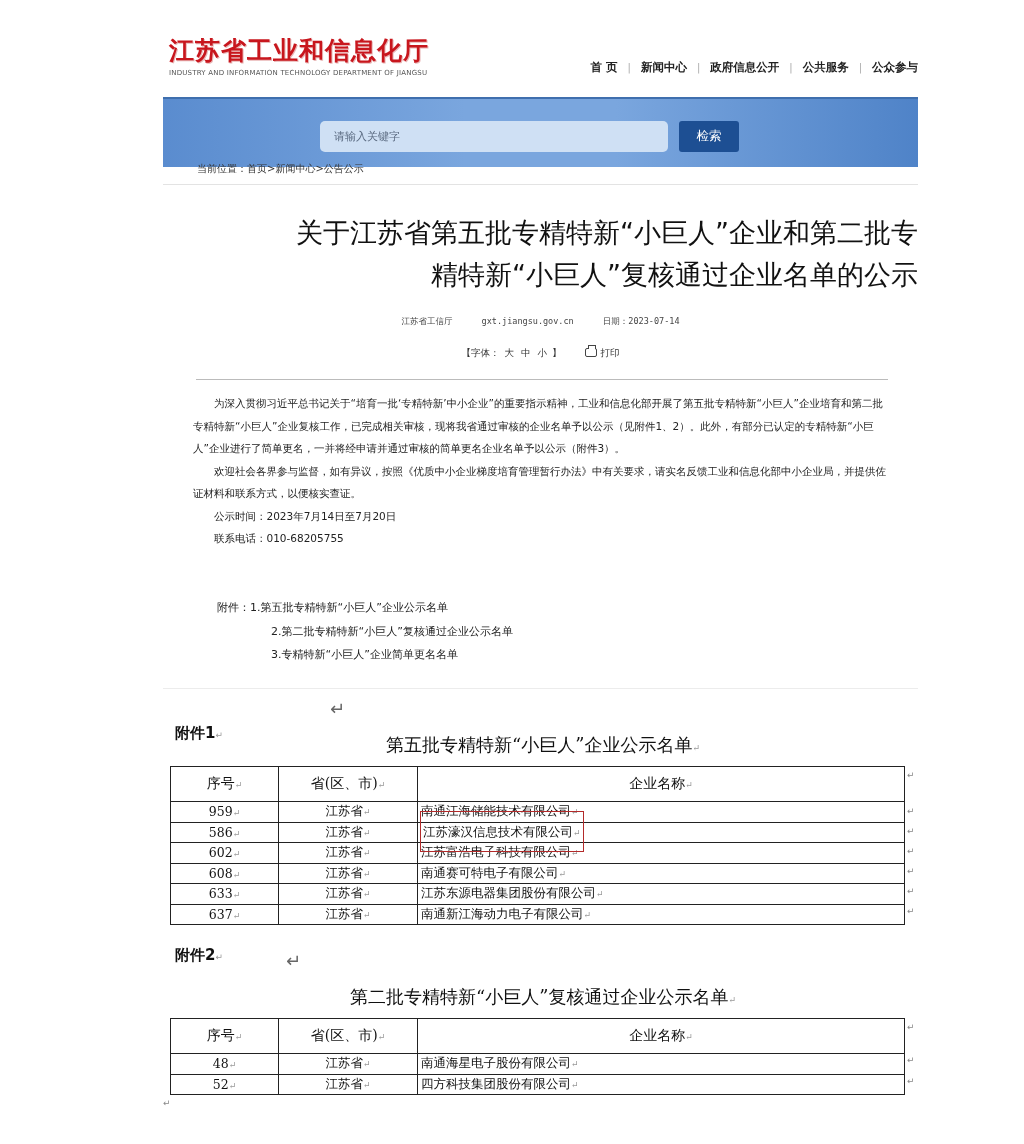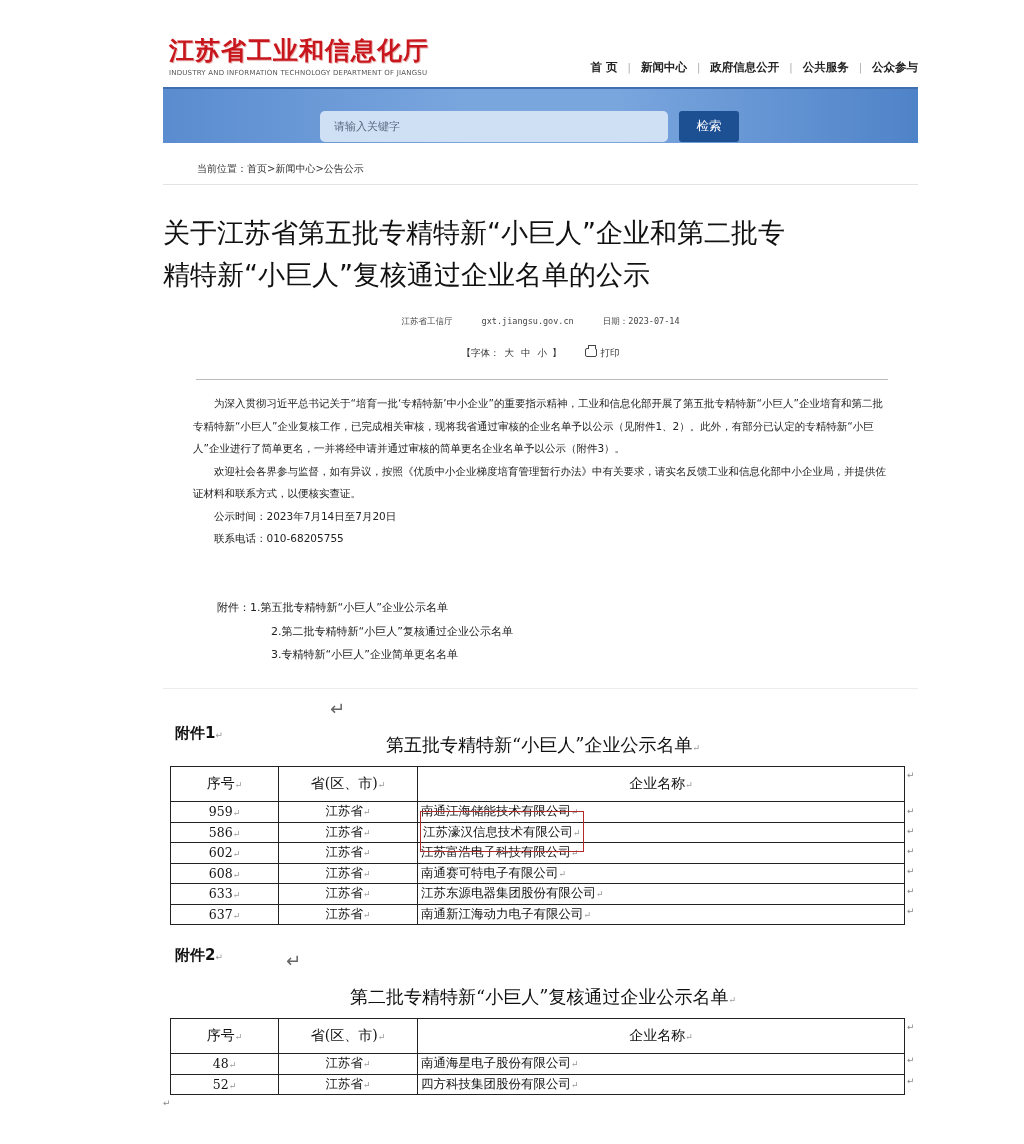--- a/index.html
+++ b/index.html
@@ -18,42 +18,42 @@
   }
   .logo-en {
     position: absolute; left: 6px; top: 41px; font-size: 7px; color: #555; letter-spacing: 0.2px;
   }
   .nav { position: absolute; right: 0; top: 32px; display: flex; align-items: center; font-size: 11.5px; font-weight: bold; color: #222; }
   .nav .item { padding: 0 10px; cursor: pointer; }
   .nav .sep { color: #aaa; font-weight: normal; font-size: 10px; }
 
   
   .banner {
-    position: absolute; left: 163px; top: 87px; width: 755px; height: 56px;
+    position: absolute; left: 163px; top: 97px; width: 755px; height: 70px;
     background: linear-gradient(90deg, #5a8ccf 0%, #7aa6de 40%, #7aa6de 60%, #4f83c8 100%);
     border-top: 2px solid #3f6fae;
   }
   .search-input {
     position: absolute; left: 157px; top: 22px; width: 348px; height: 31px;
     background: #cfe0f4; border: none; border-radius: 5px; padding-left: 14px;
     font-size: 11px; color: #556; font-family: "DejaVu Sans", sans-serif;
   }
   .search-input::placeholder { color: #5a6a80; }
   .search-btn {
     position: absolute; left: 516px; top: 22px; width: 60px; height: 31px;
     background: #1d4f93; color: #fff; border: none; border-radius: 3px;
     font-size: 12.5px; font-family: "DejaVu Sans", sans-serif; cursor: pointer;
   }
 
   .breadcrumb { position: absolute; left: 197px; top: 162px; font-size: 10px; color: #333; }
   .breadcrumb-line { position: absolute; left: 163px; top: 184px; width: 755px; height: 1px; background: #e3e3e3; }
 
   
   .title {
-    position: absolute; left: 163px; top: 212px; width: 755px; text-align: left;
+    position: absolute; left: 163px; top: 212px; width: 755px; text-align: right;
     font-size: 27px; line-height: 42px; color: #111; font-weight: normal;
   }
   .meta { position: absolute; left: 163px; top: 316px; width: 755px; text-align: center; font-size: 8.5px; color: #444; font-family: "DejaVu Sans Mono", monospace; }
   .meta span { margin: 0 12px; }
   .tools { position: absolute; left: 163px; top: 347px; width: 755px; text-align: center; font-size: 9.5px; color: #333; }
   .tools .fs { cursor: pointer; margin: 0 2px; }
   .print { margin-left: 20px; cursor: pointer; }
   .print-icon { display: inline-block; width: 12px; height: 9px; border: 1px solid #444; border-radius: 2px; vertical-align: -1px; margin-right: 4px; position: relative; }
   .print-icon::before { content: ""; position: absolute; left: 2px; top: -4px; width: 6px; height: 3px; border: 1px solid #444; border-bottom: none; background: #fff; }
   .divider { position: absolute; left: 196px; top: 379px; width: 692px; height: 1px; background: #bbb; }

